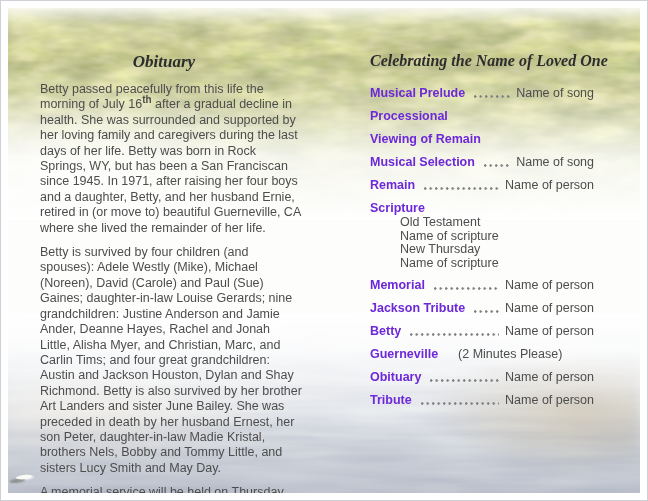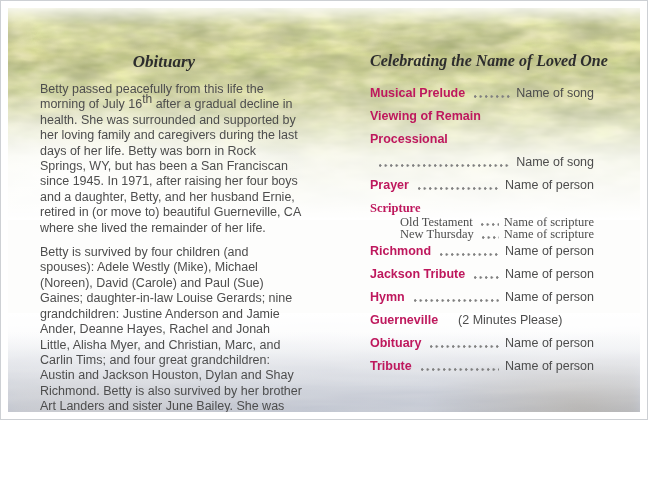--- a/index.html
+++ b/index.html
@@ -1,16 +1,16 @@
 <!DOCTYPE html>
 <html><head>
 <meta charset="utf-8">
 <style>
   html,body{margin:0;padding:0;background:#fff;}
-  .stage{width:648px;height:420px;position:relative;
+  .stage{width:648px;height:501px;position:relative;
          font-family:"Liberation Sans", sans-serif;}
   .sheet{position:absolute;inset:0;box-sizing:border-box;background:#fff;
          border:1px solid #cdd0d4;box-shadow:0 2px 2px rgba(110,115,125,.45);
          padding:7px;}
   .photo{position:relative;width:100%;height:100%;overflow:hidden;background:#fdfdfc;}
 
   
   .foliage-svg{position:absolute;left:0;top:0;width:632px;height:210px;display:block;}
   .foliage-fade{position:absolute;left:0;top:0;width:632px;height:212px;
     background:
@@ -35,35 +35,35 @@
     border-radius:50%;transform:rotate(-7deg);
     box-shadow:-7px 3px 2px rgba(96,100,92,.55), 2px 1px 2px rgba(255,255,255,.8);}
 
   
   .page-title{font-family:"Liberation Serif", serif;font-style:italic;font-weight:bold;
     color:#2d2d2d;text-align:center;line-height:20px;}
   .leftcol{position:absolute;left:32px;top:44px;width:262px;color:#4d4d4d;
     font-size:12.5px;line-height:15.4px;}
   .leftcol .page-title{font-size:17px;margin:0 14px 10px 0;}
   .leftcol p{margin:0 0 9px 0;}
-  .leftcol sup{font-size:12px;line-height:0;}
+  .leftcol sup{font-size:10px;line-height:0;font-weight:bold;}
 
   .rightcol{position:absolute;left:362px;top:43px;width:224px;color:#4d4d4d;
     font-size:12.5px;line-height:13px;}
   .rightcol .page-title{font-size:16px;white-space:nowrap;margin:0 0 16px 0;}
   .svc-row{display:flex;align-items:baseline;margin-bottom:10px;}
-  .svc-label{font-weight:bold;color:#be185d;white-space:nowrap;}
+  .svc-label{font-weight:bold;color:#6d28d9;white-space:nowrap;}
   .svc-suffix{margin-left:20px;white-space:nowrap;}
   .svc-dots{flex:1;align-self:flex-end;height:3px;margin:0 6px 2px 9px;
     background-image:radial-gradient(circle at 1.2px 1.5px, #7e7e7e 1px, rgba(0,0,0,0) 1.45px);
     background-size:5.5px 3px;background-repeat:repeat-x;background-position:left bottom;}
   .svc-value{white-space:nowrap;}
-  .svc-block{margin-bottom:4px;font-family:Liberation Serif, serif;}
+  .svc-block{margin-bottom:10px;}
   .svc-block .head{margin-bottom:1px;}
-  .svc-subrow{display:flex;align-items:flex-start;padding-left:30px;line-height:12.3px;}
+  .svc-subrow{display:flex;align-items:flex-start;padding-left:30px;line-height:12.3px;flex-direction:column;}
   .svc-subrow .svc-dots{margin:0 5px 2px 8px;}
 </style>
 </head>
 <body>
 
 <div class="stage">
   <div class="sheet">
     <div class="photo">
 
       <svg class="foliage-svg" viewBox="0 0 632 210" preserveAspectRatio="none" aria-hidden="true">
@@ -135,35 +135,36 @@
       <div class="rightcol">
         <div class="page-title">Celebrating the Name of Loved One</div>
 
         <div class="svc-row">
           <span class="svc-label">Musical Prelude</span>
           <span class="svc-dots"></span>
           <span class="svc-value">Name of song</span>
         </div>
 
         <div class="svc-row">
+          <span class="svc-label">Processional</span>
+        </div>
+
+        <div class="svc-row">
           <span class="svc-label">Viewing of Remain</span>
         </div>
 
-        <div class="svc-row">
-          <span class="svc-label">Processional</span>
-        </div>
-
-
-        <div class="svc-row">
+
+        <div class="svc-row">
+          <span class="svc-label">Musical Selection</span>
           <span class="svc-dots"></span>
           <span class="svc-value">Name of song</span>
         </div>
 
         <div class="svc-row">
-          <span class="svc-label">Prayer</span>
+          <span class="svc-label">Remain</span>
           <span class="svc-dots"></span>
           <span class="svc-value">Name of person</span>
         </div>
 
         <div class="svc-block">
           <div class="svc-row head">
             <span class="svc-label">Scripture</span>
           </div>
           <div class="svc-subrow">
             <span>Old Testament</span>
@@ -171,33 +172,33 @@
             <span class="svc-value">Name of scripture</span>
           </div>
           <div class="svc-subrow">
             <span>New Thursday</span>
             <span class="svc-dots"></span>
             <span class="svc-value">Name of scripture</span>
           </div>
         </div>
 
         <div class="svc-row">
-          <span class="svc-label">Richmond</span>
+          <span class="svc-label">Memorial</span>
           <span class="svc-dots"></span>
           <span class="svc-value">Name of person</span>
         </div>
 
         <div class="svc-row">
           <span class="svc-label">Jackson Tribute</span>
           <span class="svc-dots"></span>
           <span class="svc-value">Name of person</span>
         </div>
 
         <div class="svc-row">
-          <span class="svc-label">Hymn</span>
+          <span class="svc-label">Betty</span>
           <span class="svc-dots"></span>
           <span class="svc-value">Name of person</span>
         </div>
 
         <div class="svc-row">
           <span class="svc-label">Guerneville</span>
           <span class="svc-suffix">(2 Minutes Please)</span>
         </div>
 
         <div class="svc-row">

